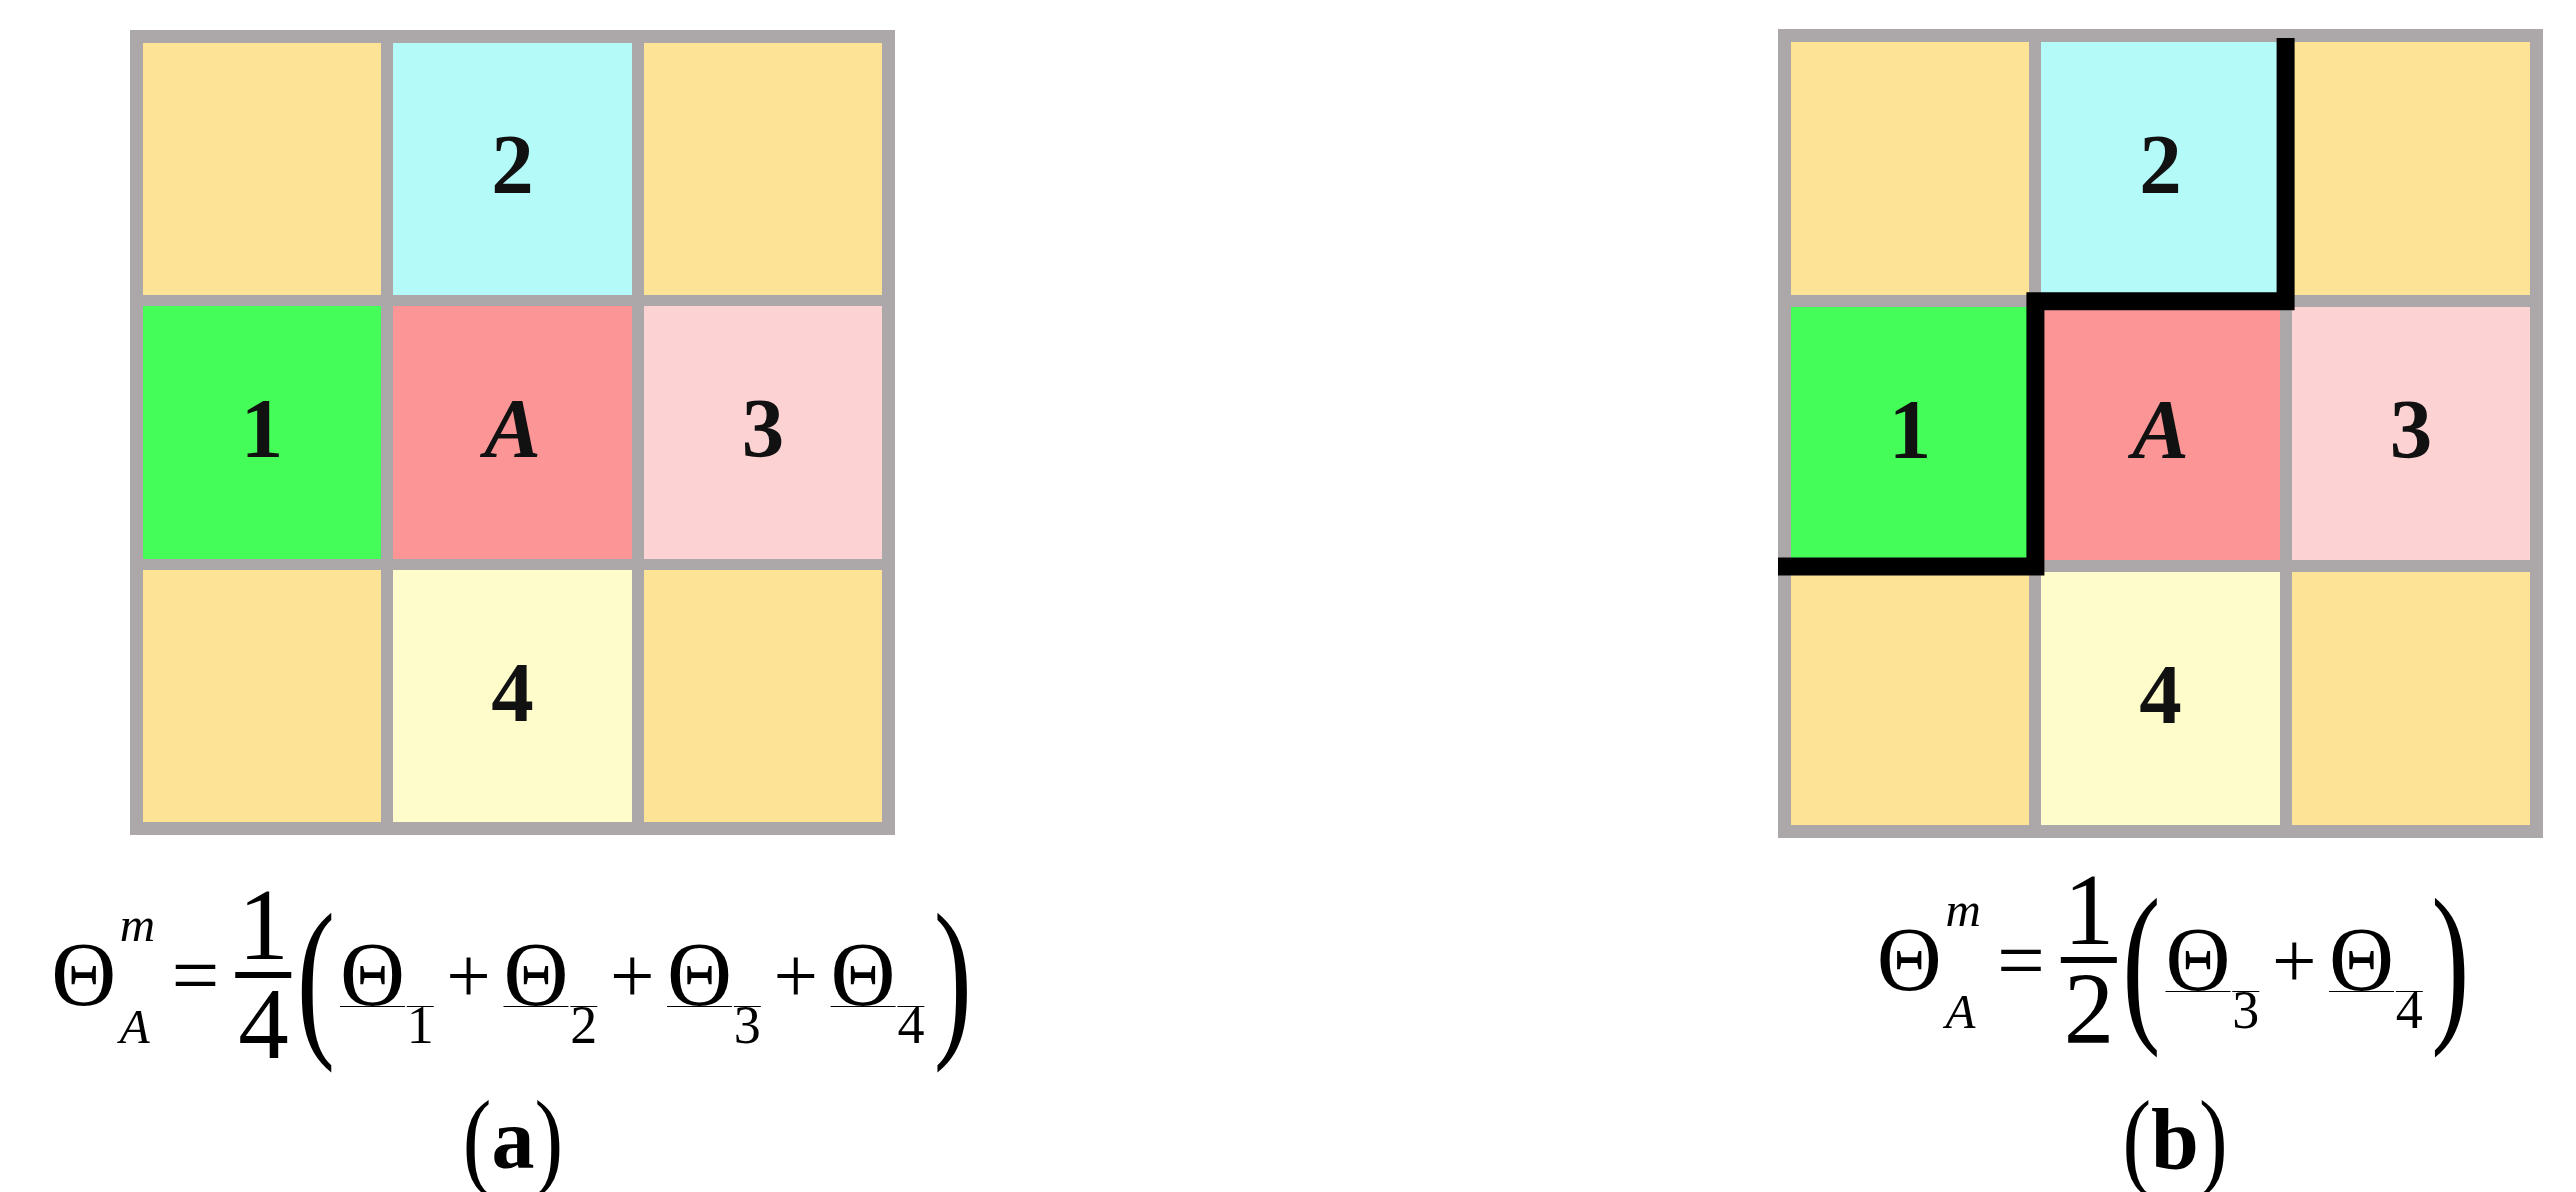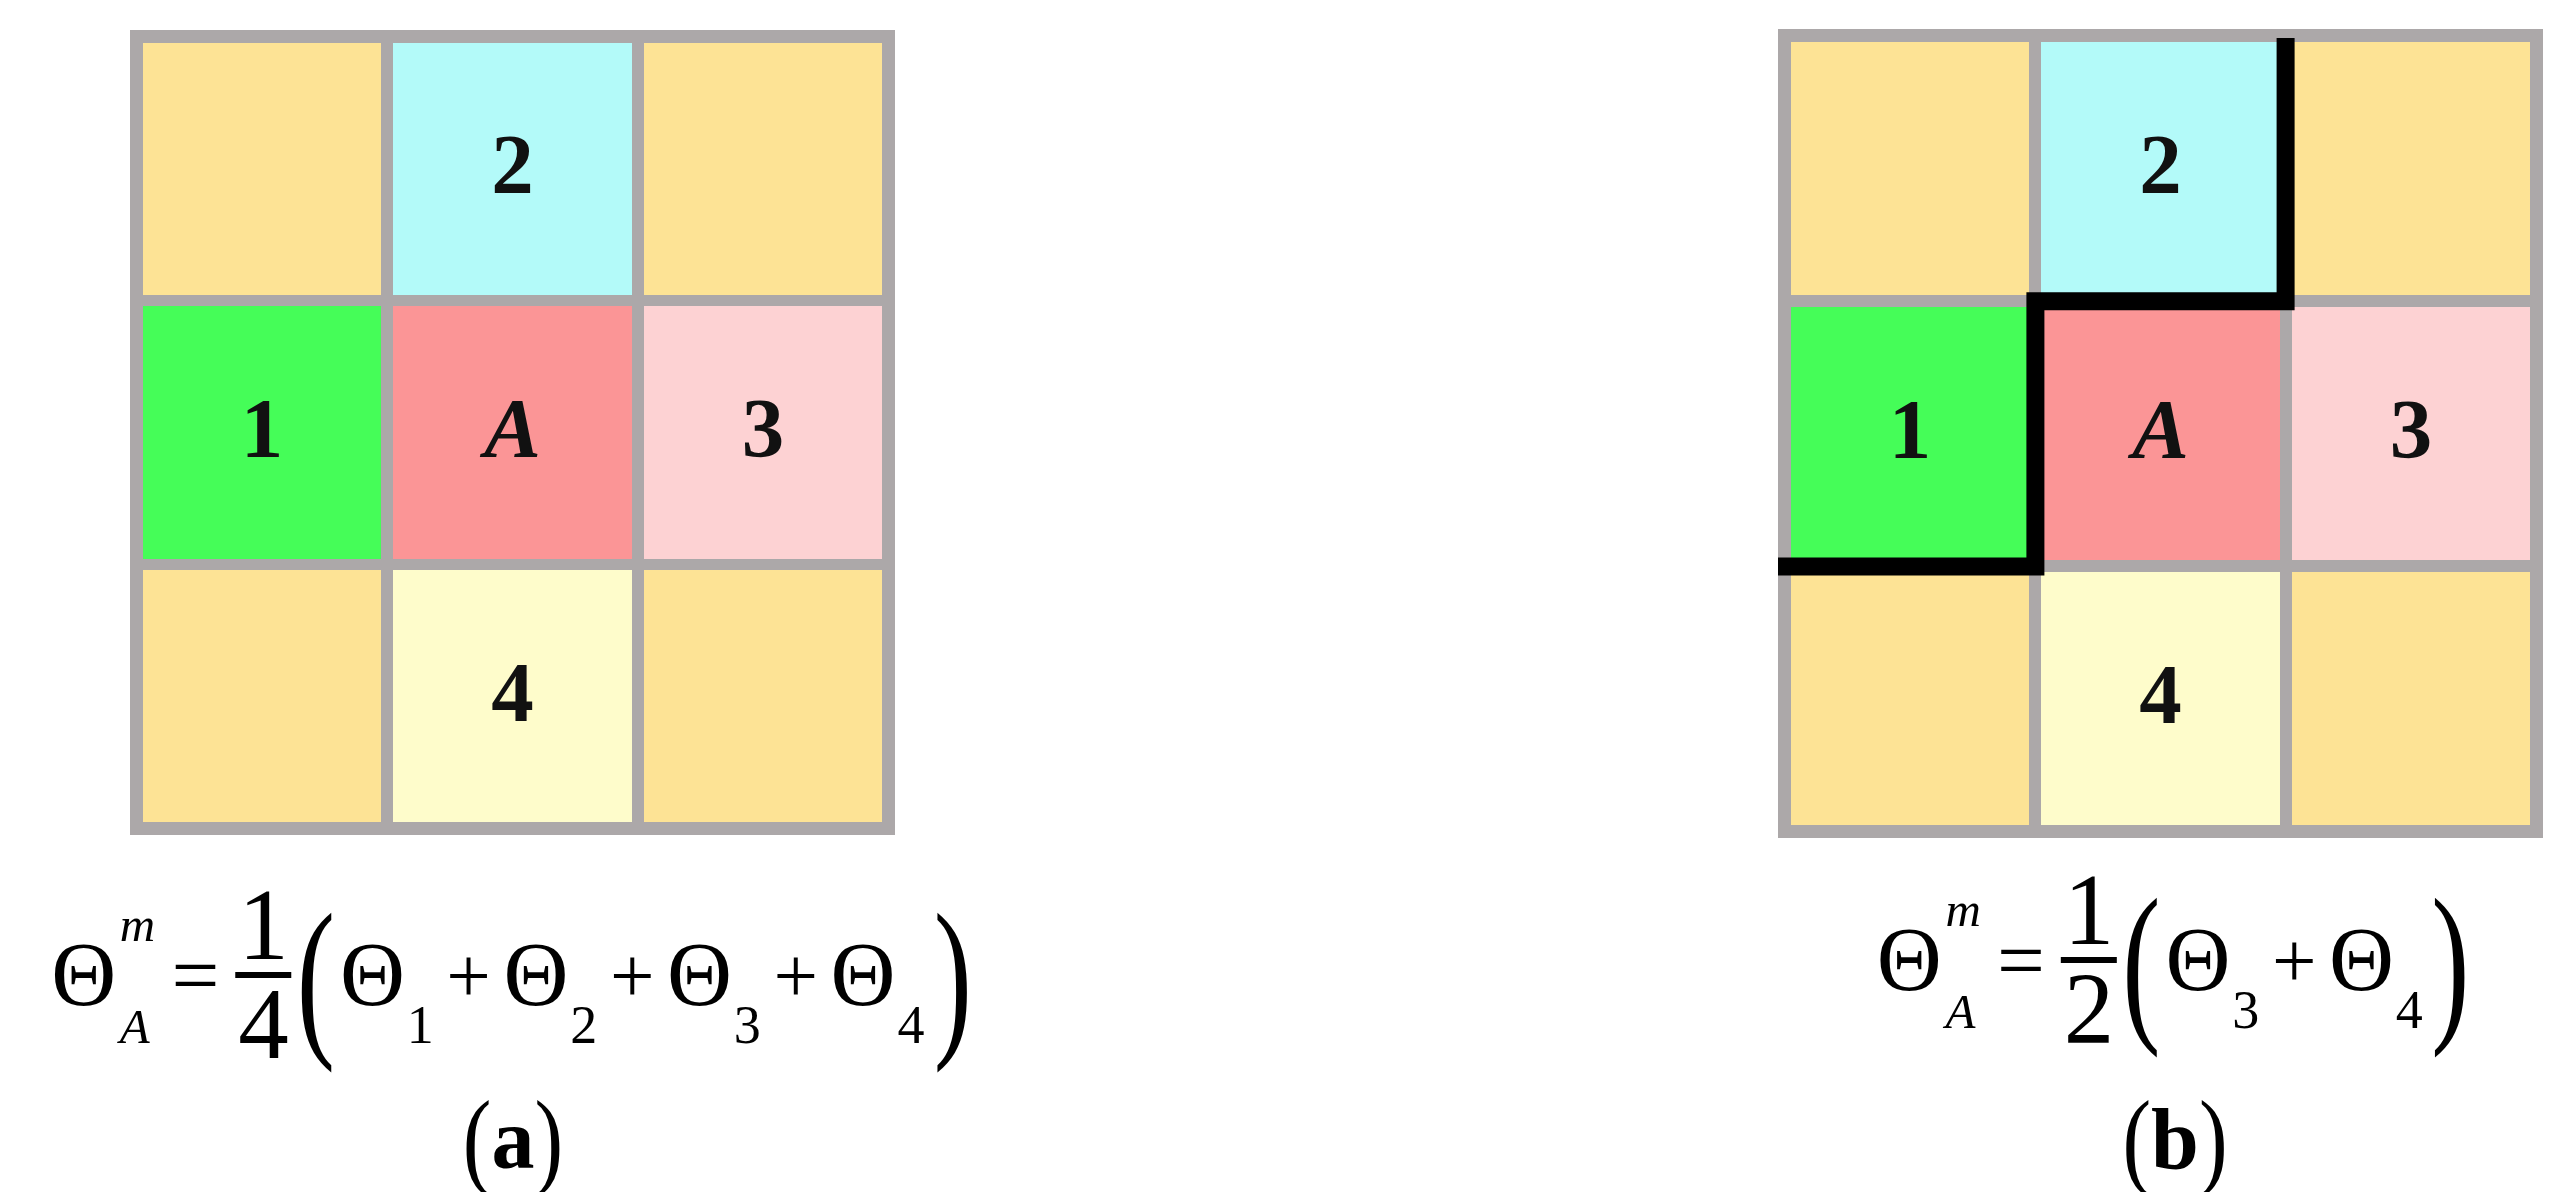--- a/index.html
+++ b/index.html
@@ -90,21 +90,21 @@
   .f-paren {
     font-size: 135px;
     line-height: 1;
     font-weight: 400;
     display: inline-block;
     transform: scaleY(1.30) scaleX(0.85);
     transform-origin: center;
   }
   .f-paren.open { margin-right: 1.8px; }
   .f-paren.close { margin-left: 5.4px; }
-  .f-term { display: inline-block; line-height: 1; }
+  .f-term { display: inline-block; line-height: 1; text-decoration: underline; }
   .f-term .f-theta { vertical-align: 0; }
   .f-sub {
     font-size: 54px;
     line-height: 1;
     position: relative;
     top: 38px;
     margin-left: 1.8px;
   }
   .f-plus { font-size: 79px; line-height: 1; margin: 0 12.6px; }
 

